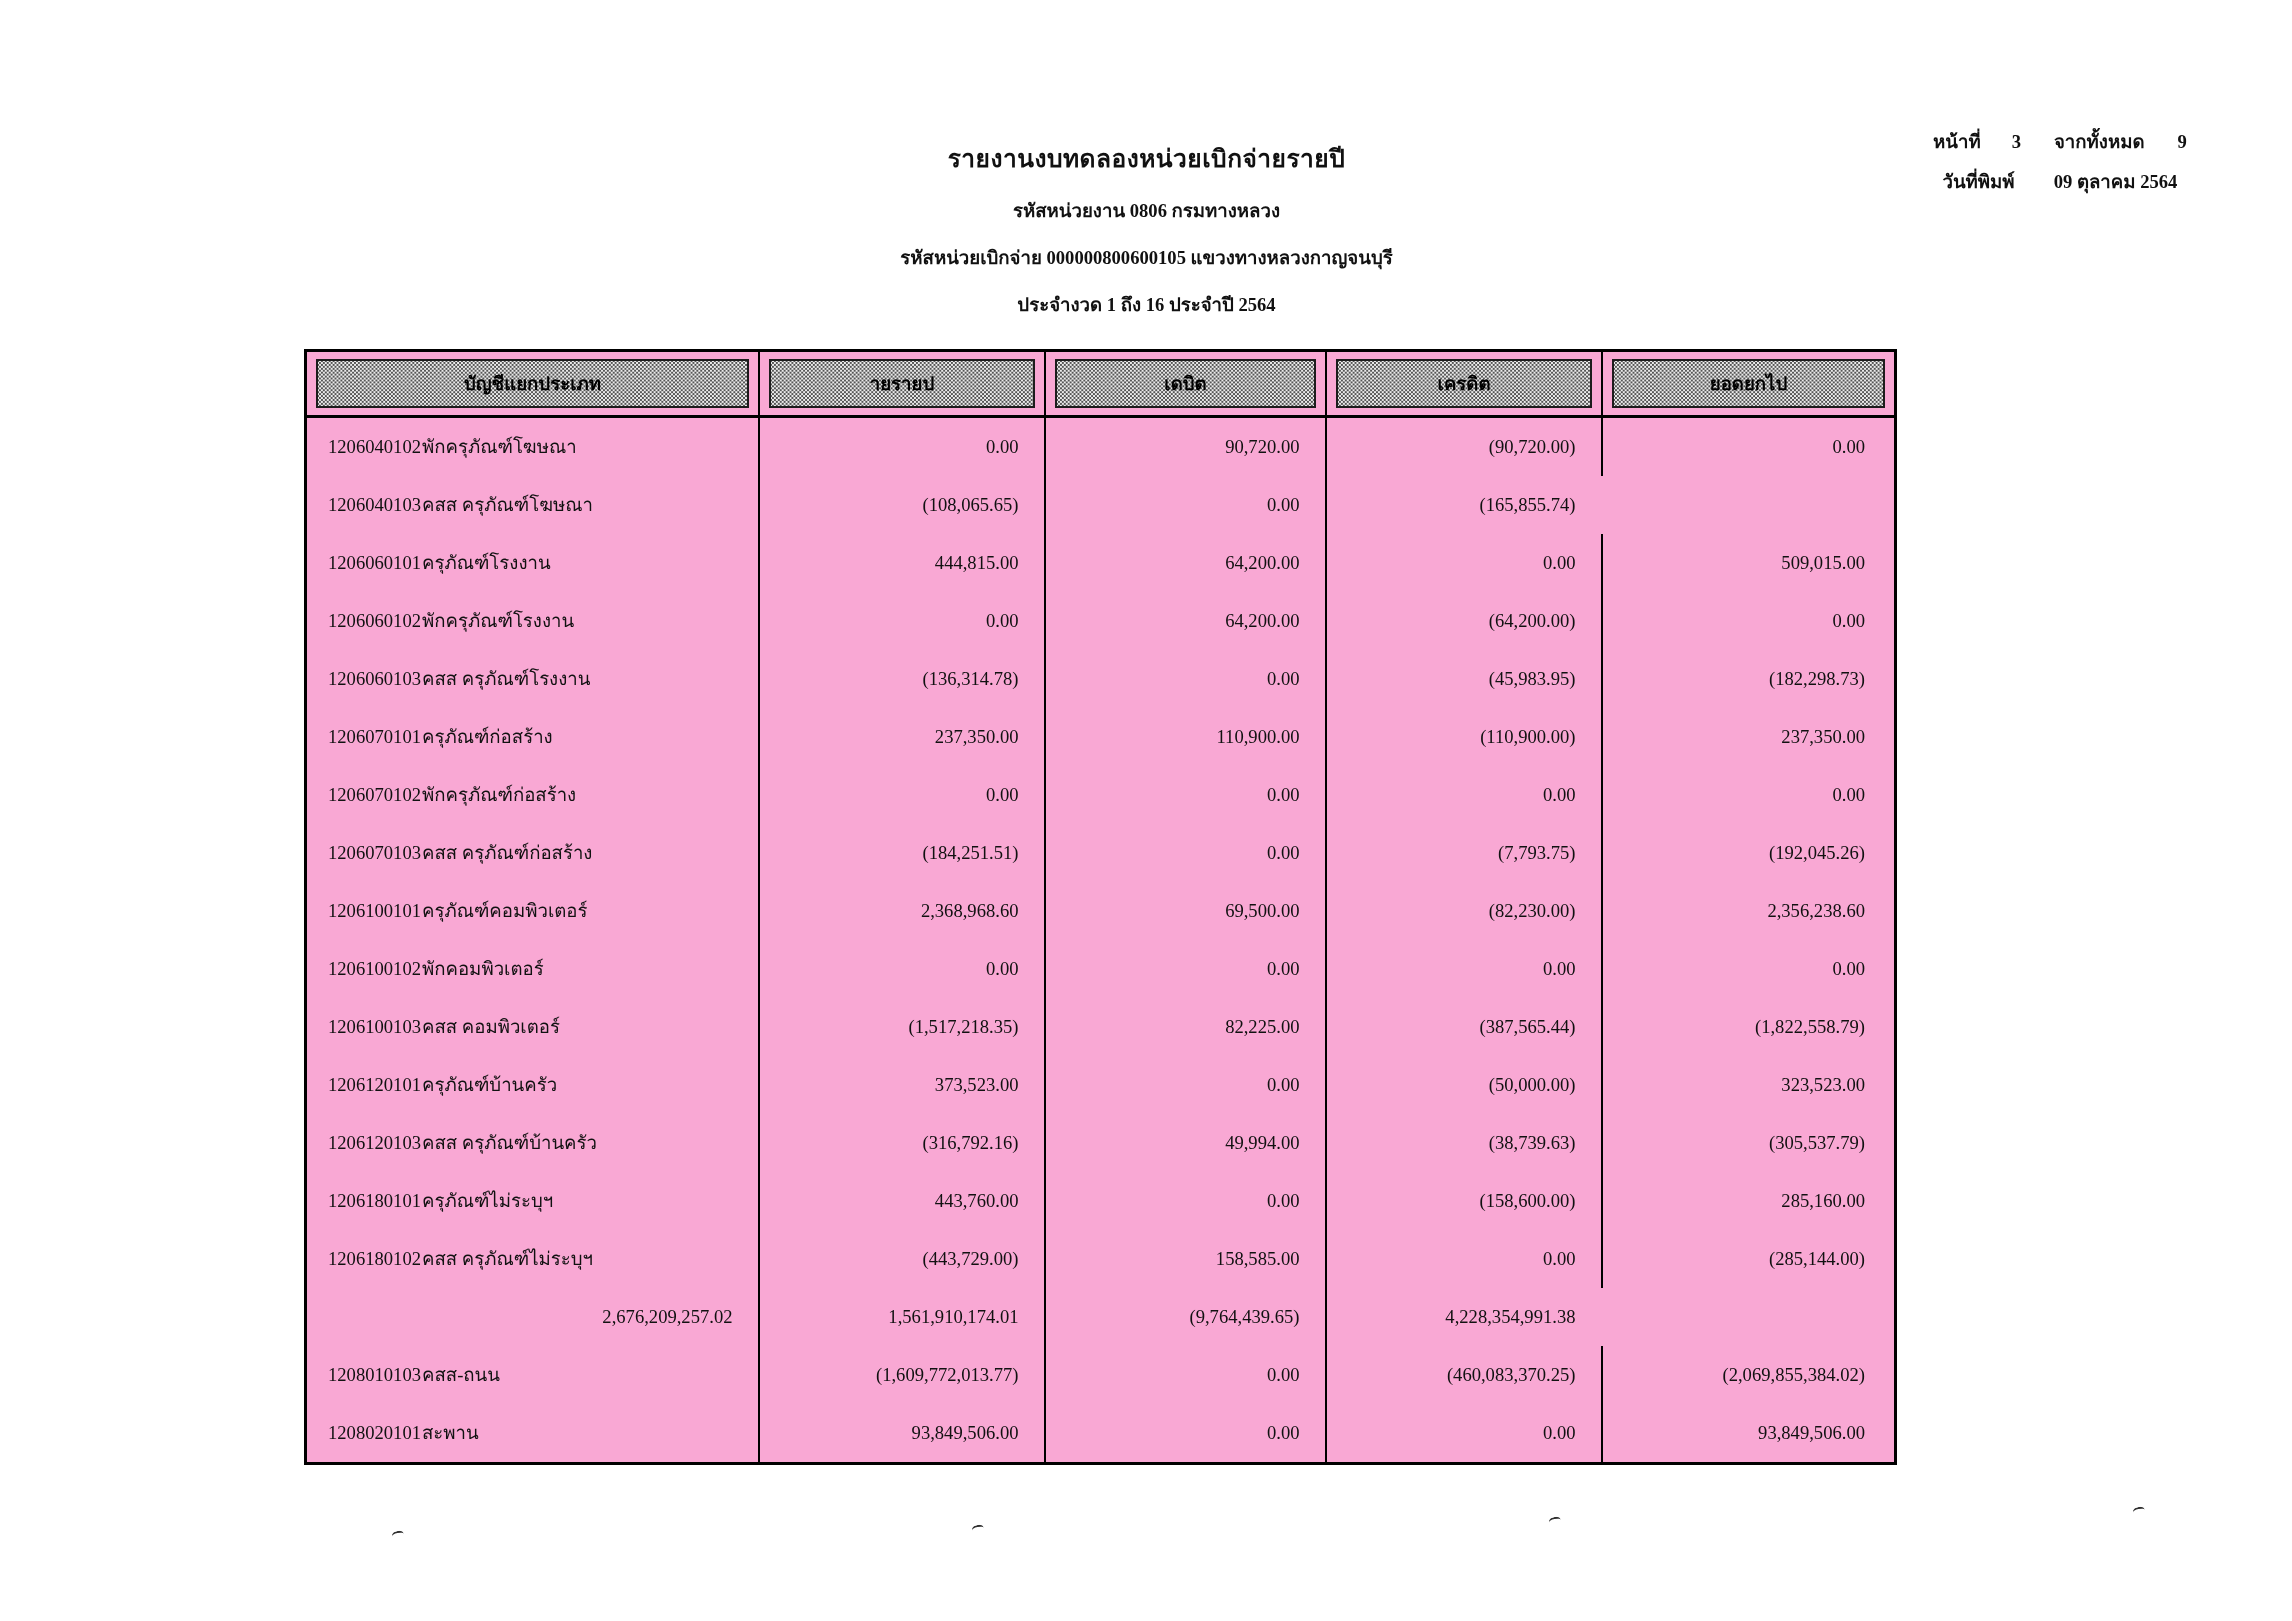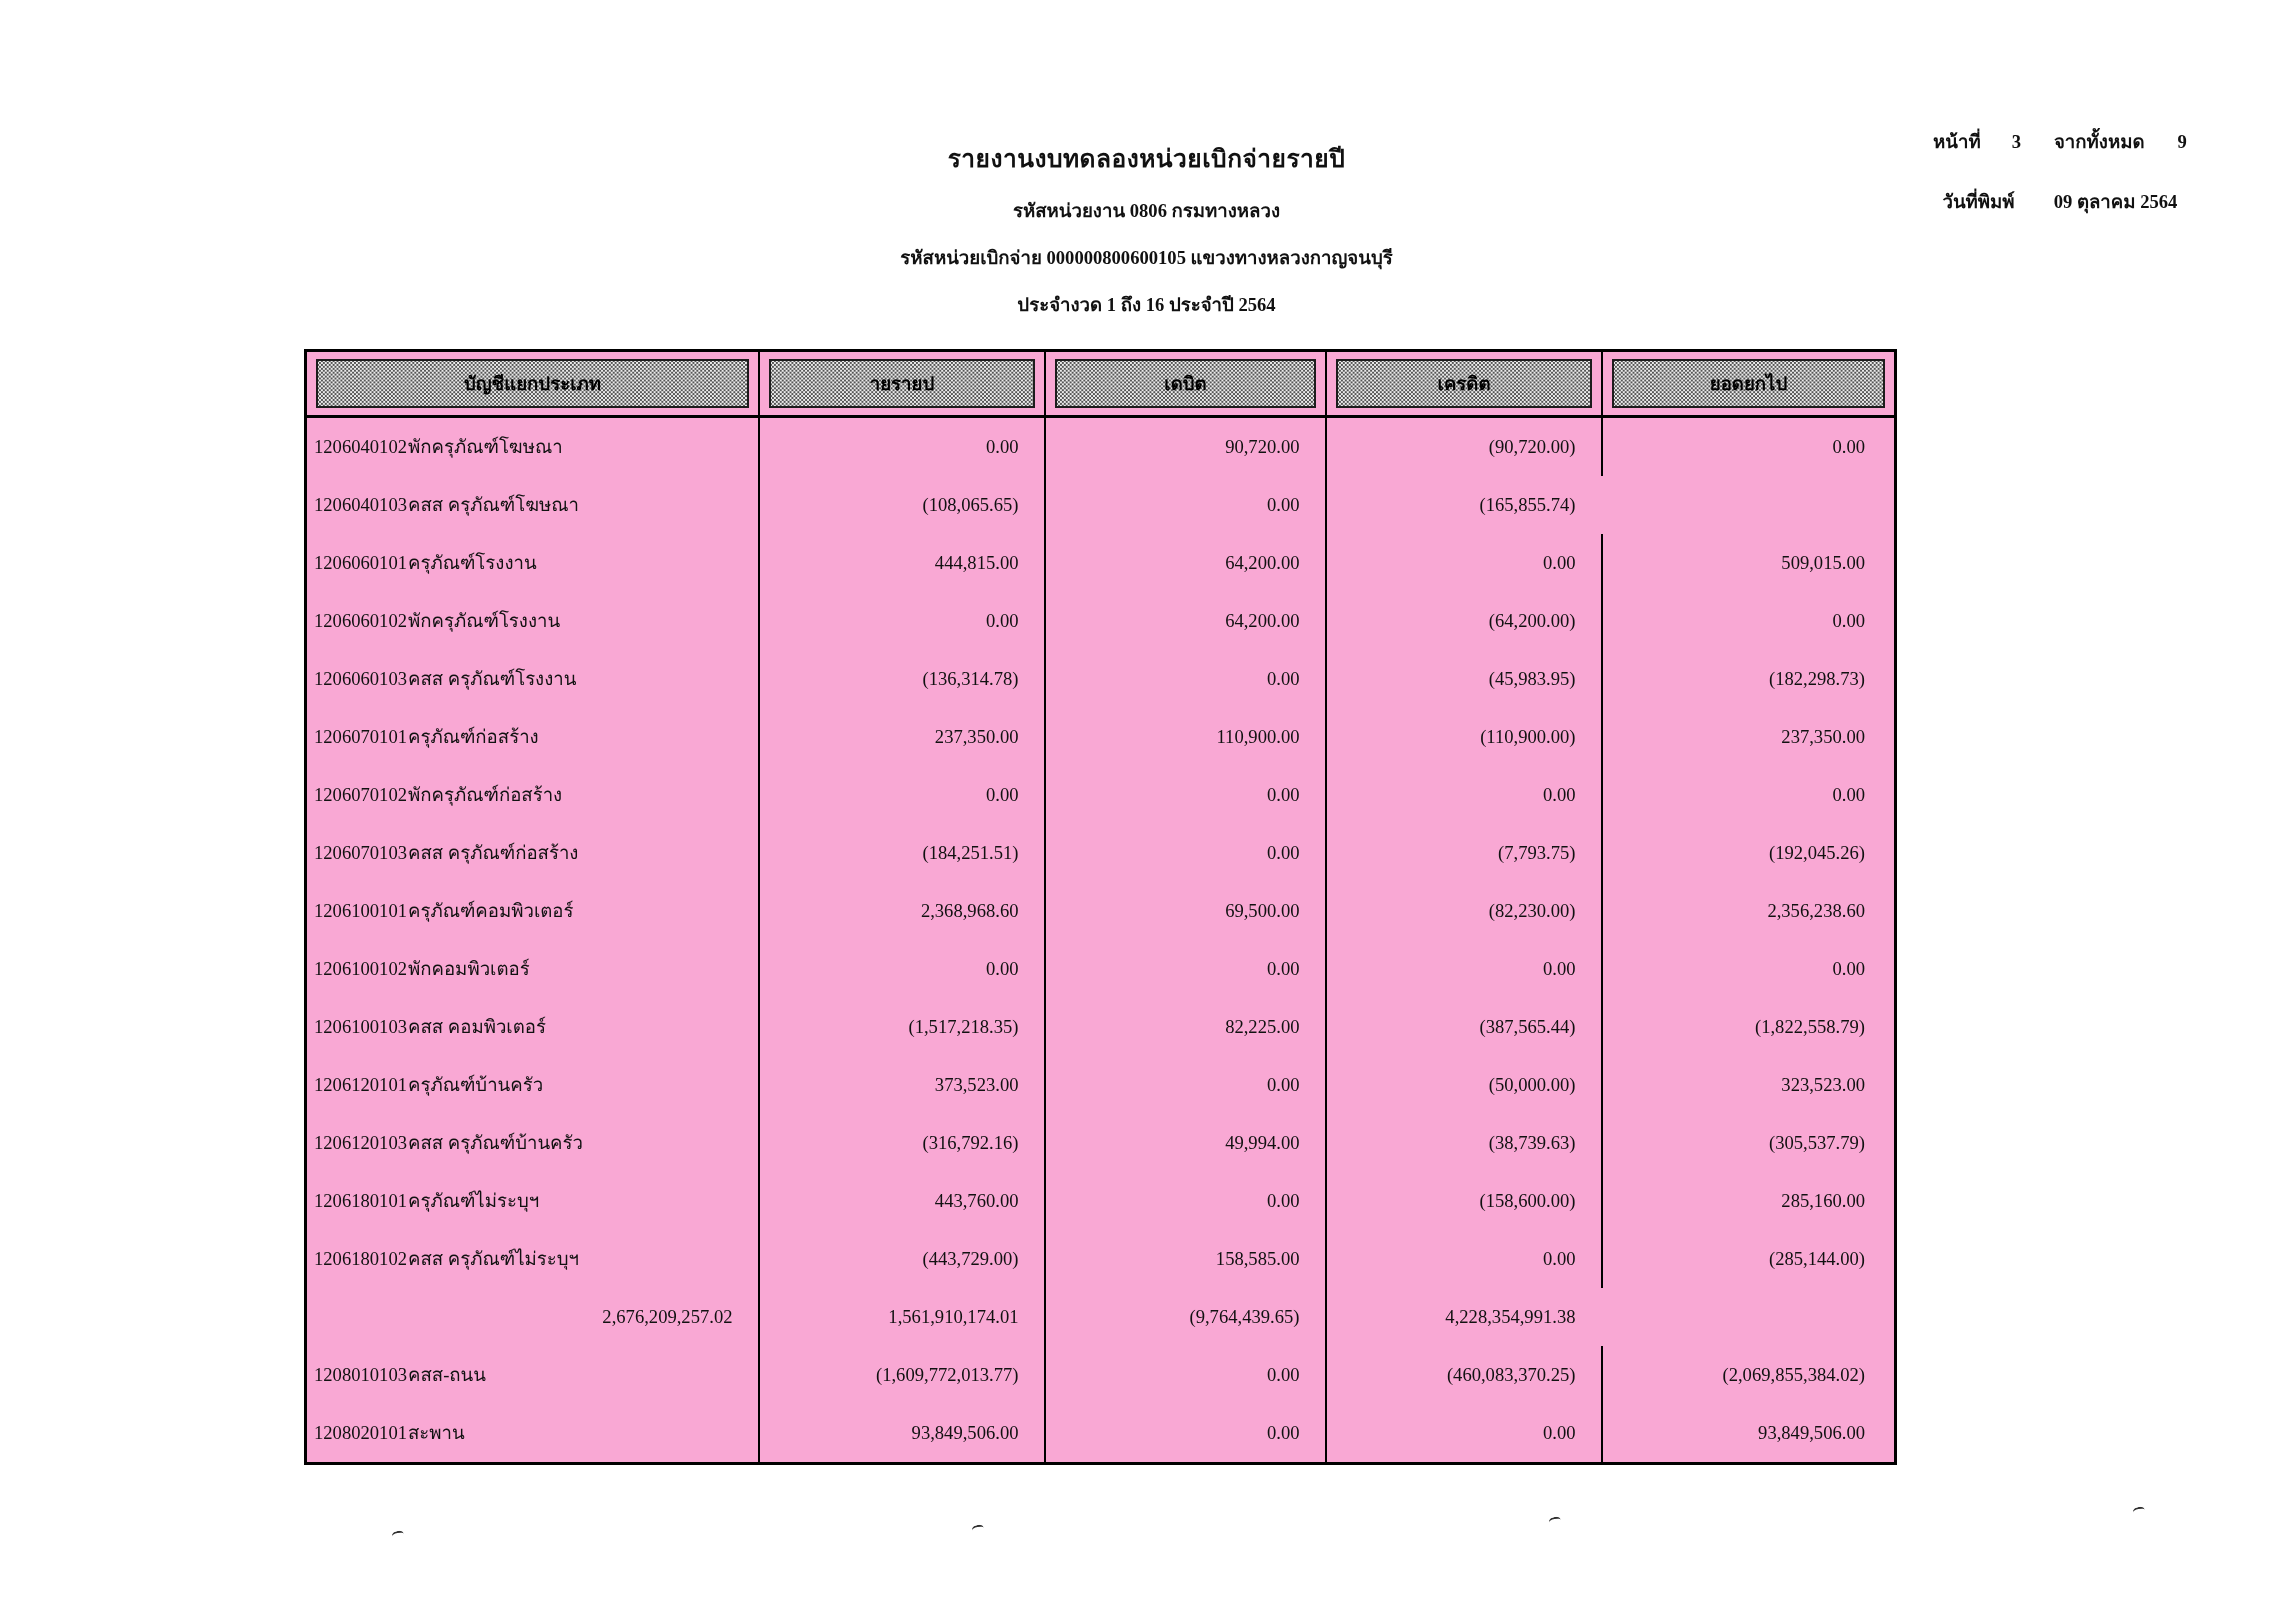--- a/index.html
+++ b/index.html
@@ -13,21 +13,21 @@
   .doc-sub{position:absolute;left:0;right:0;font-size:18.6px;font-weight:bold;}
   .sub1{top:196px;}
   .sub2{top:243px;}
   .sub3{top:290px;}
   
   .page-info{position:absolute;left:1933px;top:127px;font-size:18.6px;font-weight:bold;white-space:nowrap;}
   .pi-row{margin-bottom:10.8px;text-align:center;}
   .pi-row span{display:inline-block;}
   .pi-gap-a{margin-right:31px;}
   .pi-gap-b{margin-right:33px;}
-  .pi-gap-c{margin-right:39px;margin-top:20px;}
+  .pi-gap-c{margin-right:39px;}
   
   .tb{
     position:absolute;left:304px;top:349px;width:1593px;
     border:3.9px solid #000;box-sizing:border-box;background:#f9a8d4;
   }
   .thead,.trow{
     display:grid;
     grid-template-columns:451px 286px 281px 276px 1fr;
   }
   .thead{height:63px;border-bottom:3.9px solid #000;}
@@ -37,21 +37,21 @@
     height:100%;box-sizing:border-box;border:2px solid #1c1c1c;
     display:flex;align-items:center;justify-content:center;
     font-size:18.6px;font-weight:bold;color:#000;
     background-color:#ececec;
     background-image:radial-gradient(#555 0.9px,transparent 1.1px),radial-gradient(#555 0.9px,transparent 1.1px);
     background-size:3.9px 3.9px;background-position:0 0,2px 2px;
   }
   .trow{height:58px;}
   .cell{box-sizing:border-box;font-size:18.6px;line-height:58px;white-space:nowrap;overflow:hidden;}
   .cell + .cell{border-left:2.9px solid #000;}
-  .acct{padding-left:7px;}
+  .acct{padding-left:21px;}
   .acct .code{display:inline-block;width:94px;}
   .num{text-align:right;padding-right:25.5px;}
   .trow .cell:nth-child(5){padding-right:29px;}
   
   .artifact{
     position:absolute;width:11.8px;height:5.9px;
     border-top:2px solid #2f2f2f;border-radius:50%;
     transform:rotate(-12deg);
   }
   .a1{left:392px;top:1531px;}

